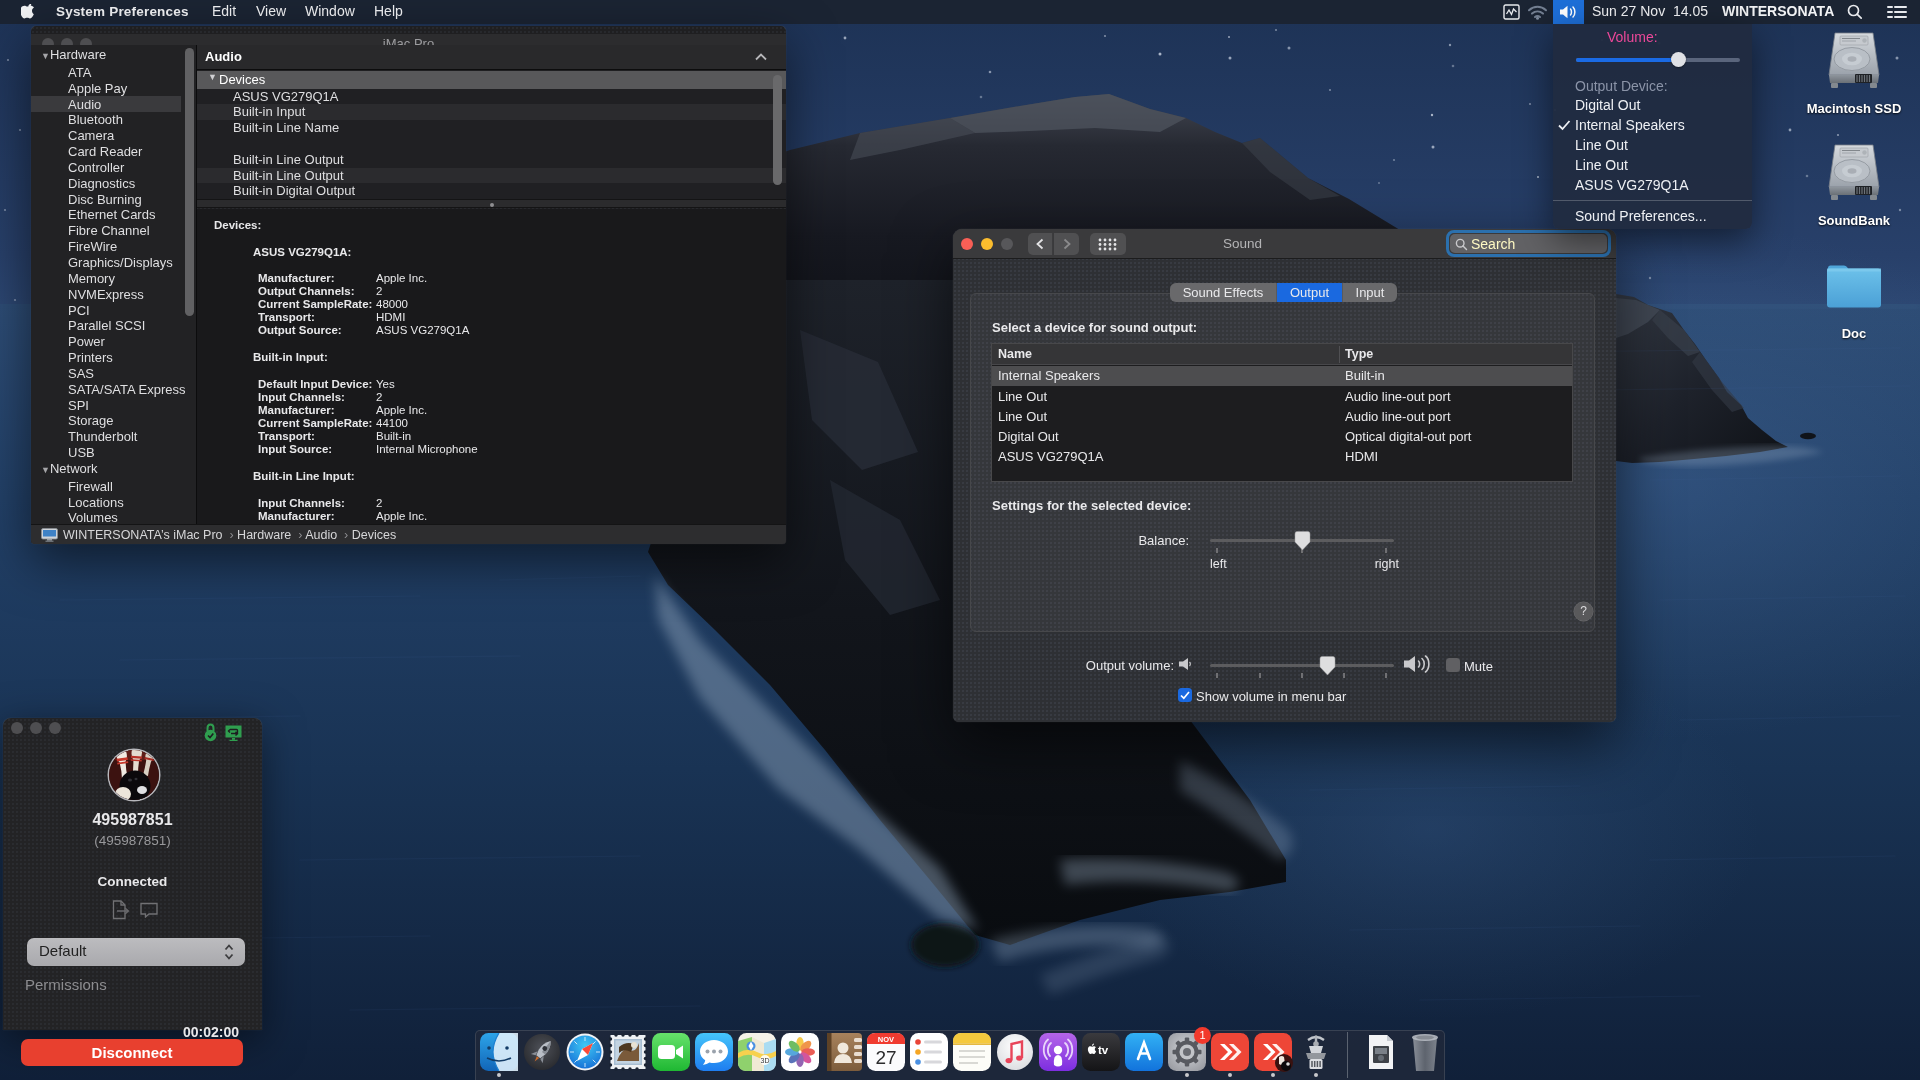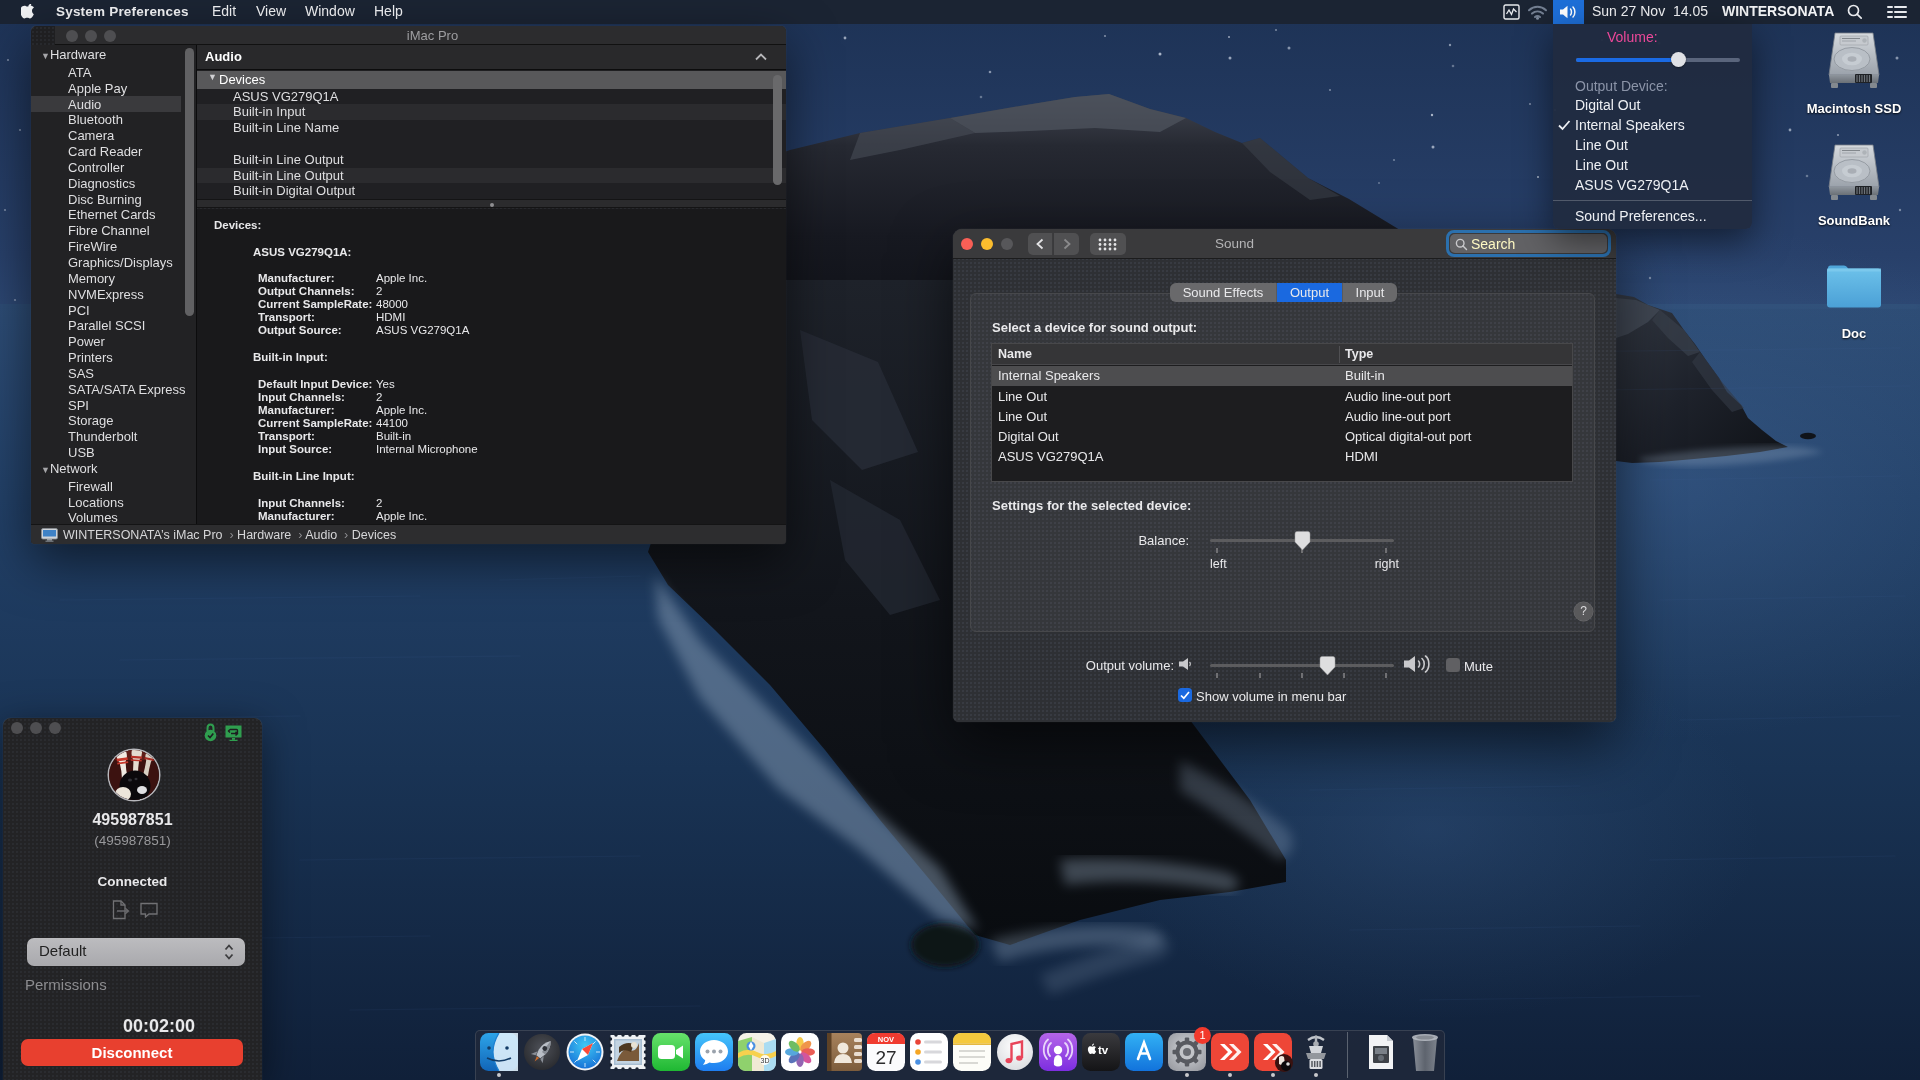--- a/index.html
+++ b/index.html
@@ -255,21 +255,21 @@
         <stop offset="1" stop-color="#4ba0d6"></stop>
       </linearGradient>
     </defs>
 <path d="M2,6 Q2,3.5 4.5,3.5 L18,3.5 Q20,3.5 21,5 L23,8 L2,8 Z" fill="#4fa6da"></path>
 <rect x="1" y="6.5" width="54" height="39" rx="3" fill="url(#fold)"></rect>
 <rect x="1" y="6.5" width="54" height="3" fill="#7fcbee" opacity=".8"></rect>
 </svg>
 <div class="a" style="left:1784px;top:326px;width:140px;text-align:center;color:#fff;font-size:13px;font-weight:bold;text-shadow:0 1px 2px rgba(0,0,0,.85);">Doc</div>
 
 <div class="a" style="left:31px;top:26px;width:755px;height:518px;background:#1f1f21 radial-gradient(circle, rgba(110,125,145,.10) 1px, rgba(0,0,0,0) 1.3px);background-size:4px 4px;border-radius:5px 5px 4px 4px;box-shadow:0 18px 50px rgba(0,0,0,.55),0 0 1px rgba(255,255,255,.25);overflow:hidden;color:#dfdfe1;font-size:13px;">
-  <div class="a" style="left:0;top:0;width:759px;height:19px;background:#2c2c2e;border-bottom:1px solid #111;margin-left:24px;">
+  <div class="a" style="left:0;top:8px;width:759px;height:19px;background:#2c2c2e;border-bottom:1px solid #111;">
     <div class="a tl" style="left:11px;top:3.5px;"></div>
       <div class="a tl" style="left:30px;top:3.5px;"></div>
       <div class="a tl" style="left:49px;top:3.5px;"></div>
     <div class="a" style="left:0;top:2px;width:755px;text-align:center;color:#9d9da0;font-size:13px;">iMac Pro</div>
   </div>
 
   <div class="a" style="left:0;top:19px;width:165px;height:498px;background:#222224;"></div>
   <div class="a" style="left:165px;top:19px;width:1px;height:498px;background:#0c0c0d;"></div>
   <div class="a" style="left:154px;top:22px;width:9px;height:268px;background:#616163;border-radius:5px;"></div>
   <div class="a" style="left:0px;top:70px;width:150px;height:16px;background:#3a3a3d;"></div>
@@ -393,21 +393,21 @@
             <circle cx="7" cy="6.5" r="1.4"></circle>
             <circle cx="12" cy="6.5" r="1.4"></circle>
             <circle cx="17" cy="6.5" r="1.4"></circle>
             <circle cx="2" cy="11" r="1.4"></circle>
             <circle cx="7" cy="11" r="1.4"></circle>
             <circle cx="12" cy="11" r="1.4"></circle>
             <circle cx="17" cy="11" r="1.4"></circle>
           </g>
         </svg>
     </div>
-    <div class="a" style="left:4px;top:7px;width:555px;text-align:center;color:#b4b4b6;font-size:13.5px;">Sound</div>
+    <div class="a" style="left:12px;top:7px;width:555px;text-align:center;color:#b4b4b6;font-size:13.5px;">Sound</div>
     <div class="a" style="left:493px;top:1px;width:165px;height:27px;border:3px solid #2b70ae;border-radius:8px;"></div>
     <div class="a" style="left:497px;top:5px;width:157px;height:19px;background:#626265;border-radius:5px;">
       <svg class="a" style="left:5px;top:3.5px" width="13" height="13" viewBox="0 0 13 13">
           <circle cx="5.2" cy="5.2" r="3.8" fill="none" stroke="#c9c9cc" stroke-width="1.4"></circle>
           <line x1="8" y1="8" x2="11.5" y2="11.5" stroke="#c9c9cc" stroke-width="1.4" stroke-linecap="round"></line>
         </svg>
       <span class="a" style="left:21px;top:1.5px;color:#fef9c3;font-size:14px;">Search</span>
     </div>
   </div>
 
@@ -486,21 +486,21 @@
   <div class="a" style="left:493px;top:429px;width:14px;height:14px;background:#606063;border-radius:3.5px;"></div>
   <div class="a" style="left:511px;top:430px;">Mute</div>
   <div class="a" style="left:225px;top:459px;width:14px;height:14px;background:#1a69e0;border-radius:3.5px;">
       <svg style="position:absolute;left:2px;top:3px" width="10" height="9" viewBox="0 0 10 9">
         <polyline points="1,4.5 3.8,7.2 9,1" fill="none" stroke="#fff" stroke-width="1.7"></polyline>
       </svg>
     </div>
   <div class="a" style="left:243px;top:460px;">Show volume in menu bar</div>
 </div>
 
-<div class="a" style="left:3px;top:718px;width:259px;height:362px;background:#232325 radial-gradient(circle, rgba(110,125,145,.10) 1px, rgba(0,0,0,0) 1.3px);background-size:4px 4px;border-radius:8px 8px 0 0;box-shadow:0 10px 40px rgba(0,0,0,.5),0 0 1px rgba(255,255,255,.25);color:#e8e8ea;">
+<div class="a" style="left:3px;top:718px;width:259px;height:312px;background:#232325 radial-gradient(circle, rgba(110,125,145,.10) 1px, rgba(0,0,0,0) 1.3px);background-size:4px 4px;border-radius:8px 8px 0 0;box-shadow:0 10px 40px rgba(0,0,0,.5),0 0 1px rgba(255,255,255,.25);color:#e8e8ea;">
   <div class="a tl" style="left:8px;top:4px;"></div>
     <div class="a tl" style="left:27px;top:4px;"></div>
     <div class="a tl" style="left:46px;top:4px;"></div>
   <svg class="a" style="left:201px;top:5px" width="13" height="19" viewBox="0 0 13 19">
       <path d="M3.5,8 L3.5,5 Q3.5,1.5 6.5,1.5 Q9.5,1.5 9.5,5 L9.5,8" fill="none" stroke="#2f9e4f" stroke-width="2"></path>
       <circle cx="6.5" cy="12.5" r="5.8" fill="#2f9e4f"></circle>
       <polyline points="4,12.5 6,14.5 9.3,10.5" fill="none" stroke="#1d1d20" stroke-width="1.6"></polyline>
     </svg>
   <svg class="a" style="left:222px;top:7px" width="17" height="16" viewBox="0 0 17 16">
       <rect x="0.5" y="0.5" width="16" height="12" fill="#2f9e4f"></rect>
@@ -548,21 +548,21 @@
       <path d="M1,1.5 L17,1.5 L17,12 L9,12 L5.5,15 L5.5,12 L1,12 Z" fill="none" stroke="#717174" stroke-width="1.3"></path>
     </svg>
   <div class="a" style="left:24px;top:220px;width:218px;height:28px;background:linear-gradient(#bcbcbf,#a9a9ad);border-radius:7px;">
     <span class="a" style="left:12px;top:4px;color:#222;font-size:15px;">Default</span>
     <svg class="a" style="left:196px;top:5px" width="12" height="18" viewBox="0 0 12 18">
         <polyline points="2.5,6.5 6,2.5 9.5,6.5" fill="none" stroke="#3c3c3e" stroke-width="1.8"></polyline>
         <polyline points="2.5,11.5 6,15.5 9.5,11.5" fill="none" stroke="#3c3c3e" stroke-width="1.8"></polyline>
       </svg>
   </div>
   <div class="a" style="left:22px;top:258px;font-size:15px;color:#8d8d90;">Permissions</div>
-  <div class="a" style="left:120px;top:298px;width:116px;font-size:18px;font-weight:bold;">00:02:00</div>
+  <div class="a" style="left:120px;top:306px;width:116px;text-align:right;font-size:14px;font-weight:bold;">00:02:00</div>
   <div class="a" style="left:18px;top:321px;width:222px;height:27px;background:#e8402f;border-radius:7px;text-align:center;line-height:27px;font-size:15px;font-weight:bold;color:#fff;">Disconnect</div>
 </div>
 
 <div class="a" style="left:1553px;top:24px;width:199px;height:205px;background:rgba(33,43,64,.95);border-radius:0 0 6px 6px;box-shadow:0 12px 35px rgba(0,0,0,.5);color:#eef0f4;font-size:14px;">
   <div class="a" style="left:22px;top:5px;color:#ec4899;margin-left:32px;">Volume:</div>
   <div class="a" style="left:23px;top:34px;width:164px;height:4px;background:#5a657c;border-radius:2px;"></div>
   <div class="a" style="left:23px;top:34px;width:102px;height:4px;background:#1a6ae4;border-radius:2px;"></div>
   <div class="a" style="left:118px;top:28px;width:15px;height:15px;border-radius:50%;background:#dfe1e5;box-shadow:0 1px 2px rgba(0,0,0,.4);"></div>
   <div class="a" style="left:22px;top:54px;color:#8b94a8;">Output Device:</div>
   <div class="a" style="left:22px;top:73px;">Digital Out</div>

